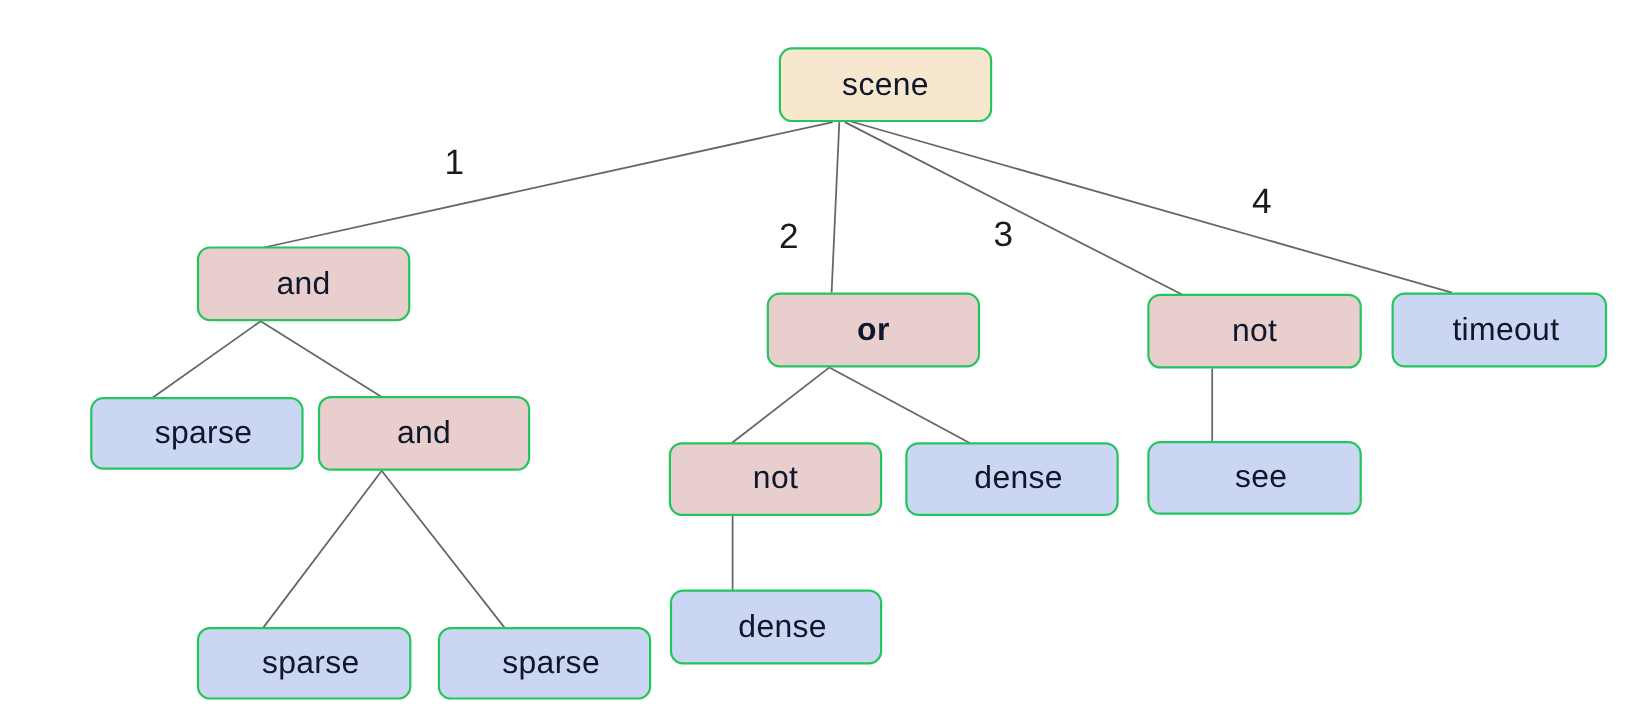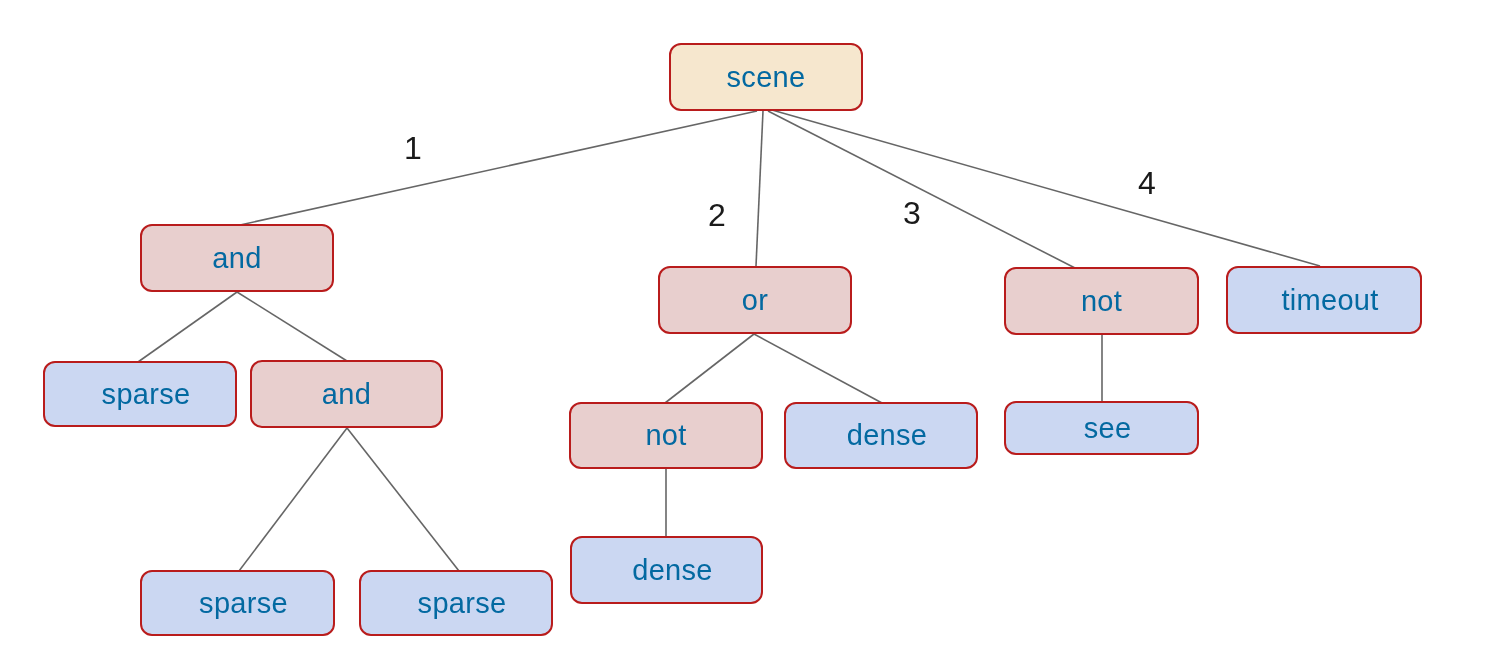--- a/index.html
+++ b/index.html
@@ -23,28 +23,29 @@
     height: 662px;
   }
   .edges-svg line {
     stroke: #666666;
     stroke-width: 1.6;
     fill: none;
   }
   .node {
     position: absolute;
     box-sizing: border-box;
-    border: 2px solid #b91c1c;
+    border: 2px solid #22c55e;
     border-radius: 12px;
     display: flex;
     align-items: center;
     justify-content: center;
     font-size: 29px;
-    color: #0369a1;
+    color: #0f172a;
     letter-spacing: 0.3px;
+    margin-left: 39px;
   }
   .node.root     { background: #f6e7ce; }
   .node.operator { background: #e8cfce; }
   .node.leaf     { background: #cbd7f2; padding-left: 12px; }
   .edge-label {
     position: absolute;
     transform: translate(-50%, -50%);
     font-size: 32px;
     color: #1a1a1a;
   }
@@ -69,25 +70,25 @@
     <line x1="1102" y1="335" x2="1102" y2="402"></line>
   </svg>
 
   <div class="edge-label" style="left:413px; top:148px;">1</div>
   <div class="edge-label" style="left:717px; top:215px;">2</div>
   <div class="edge-label" style="left:912px; top:213px;">3</div>
   <div class="edge-label" style="left:1147px; top:183px;">4</div>
 
   <div class="node root" style="left:669px;  top:43px;  width:194px; height:68px;">scene</div>
   <div class="node operator" style="left:140px;  top:224px; width:194px; height:68px;">and</div>
-  <div class="node operator" style="left:658px;  top:266px; width:194px; height:68px;">or</div>
+  <div class="node operator" style="left:658px;  top:266px; width:194px; height:68px;font-weight:bold;">or</div>
   <div class="node operator" style="left:1004px; top:267px; width:195px; height:68px;">not</div>
   <div class="node leaf" style="left:1226px; top:266px; width:196px; height:68px;">timeout</div>
   <div class="node leaf" style="left:43px;   top:361px; width:194px; height:66px;">sparse</div>
   <div class="node operator" style="left:250px;  top:360px; width:193px; height:68px;">and</div>
   <div class="node operator" style="left:569px;  top:402px; width:194px; height:67px;">not</div>
   <div class="node leaf" style="left:784px;  top:402px; width:194px; height:67px;">dense</div>
-  <div class="node leaf" style="left:1004px; top:401px; width:195px; height:54px;">see</div>
+  <div class="node leaf" style="left:1004px; top:401px; width:195px; height:67px;">see</div>
   <div class="node leaf" style="left:140px;  top:570px; width:195px; height:66px;">sparse</div>
   <div class="node leaf" style="left:359px;  top:570px; width:194px; height:66px;">sparse</div>
   <div class="node leaf" style="left:570px;  top:536px; width:193px; height:68px;">dense</div>
 
 </div>
 
 </body></html>

